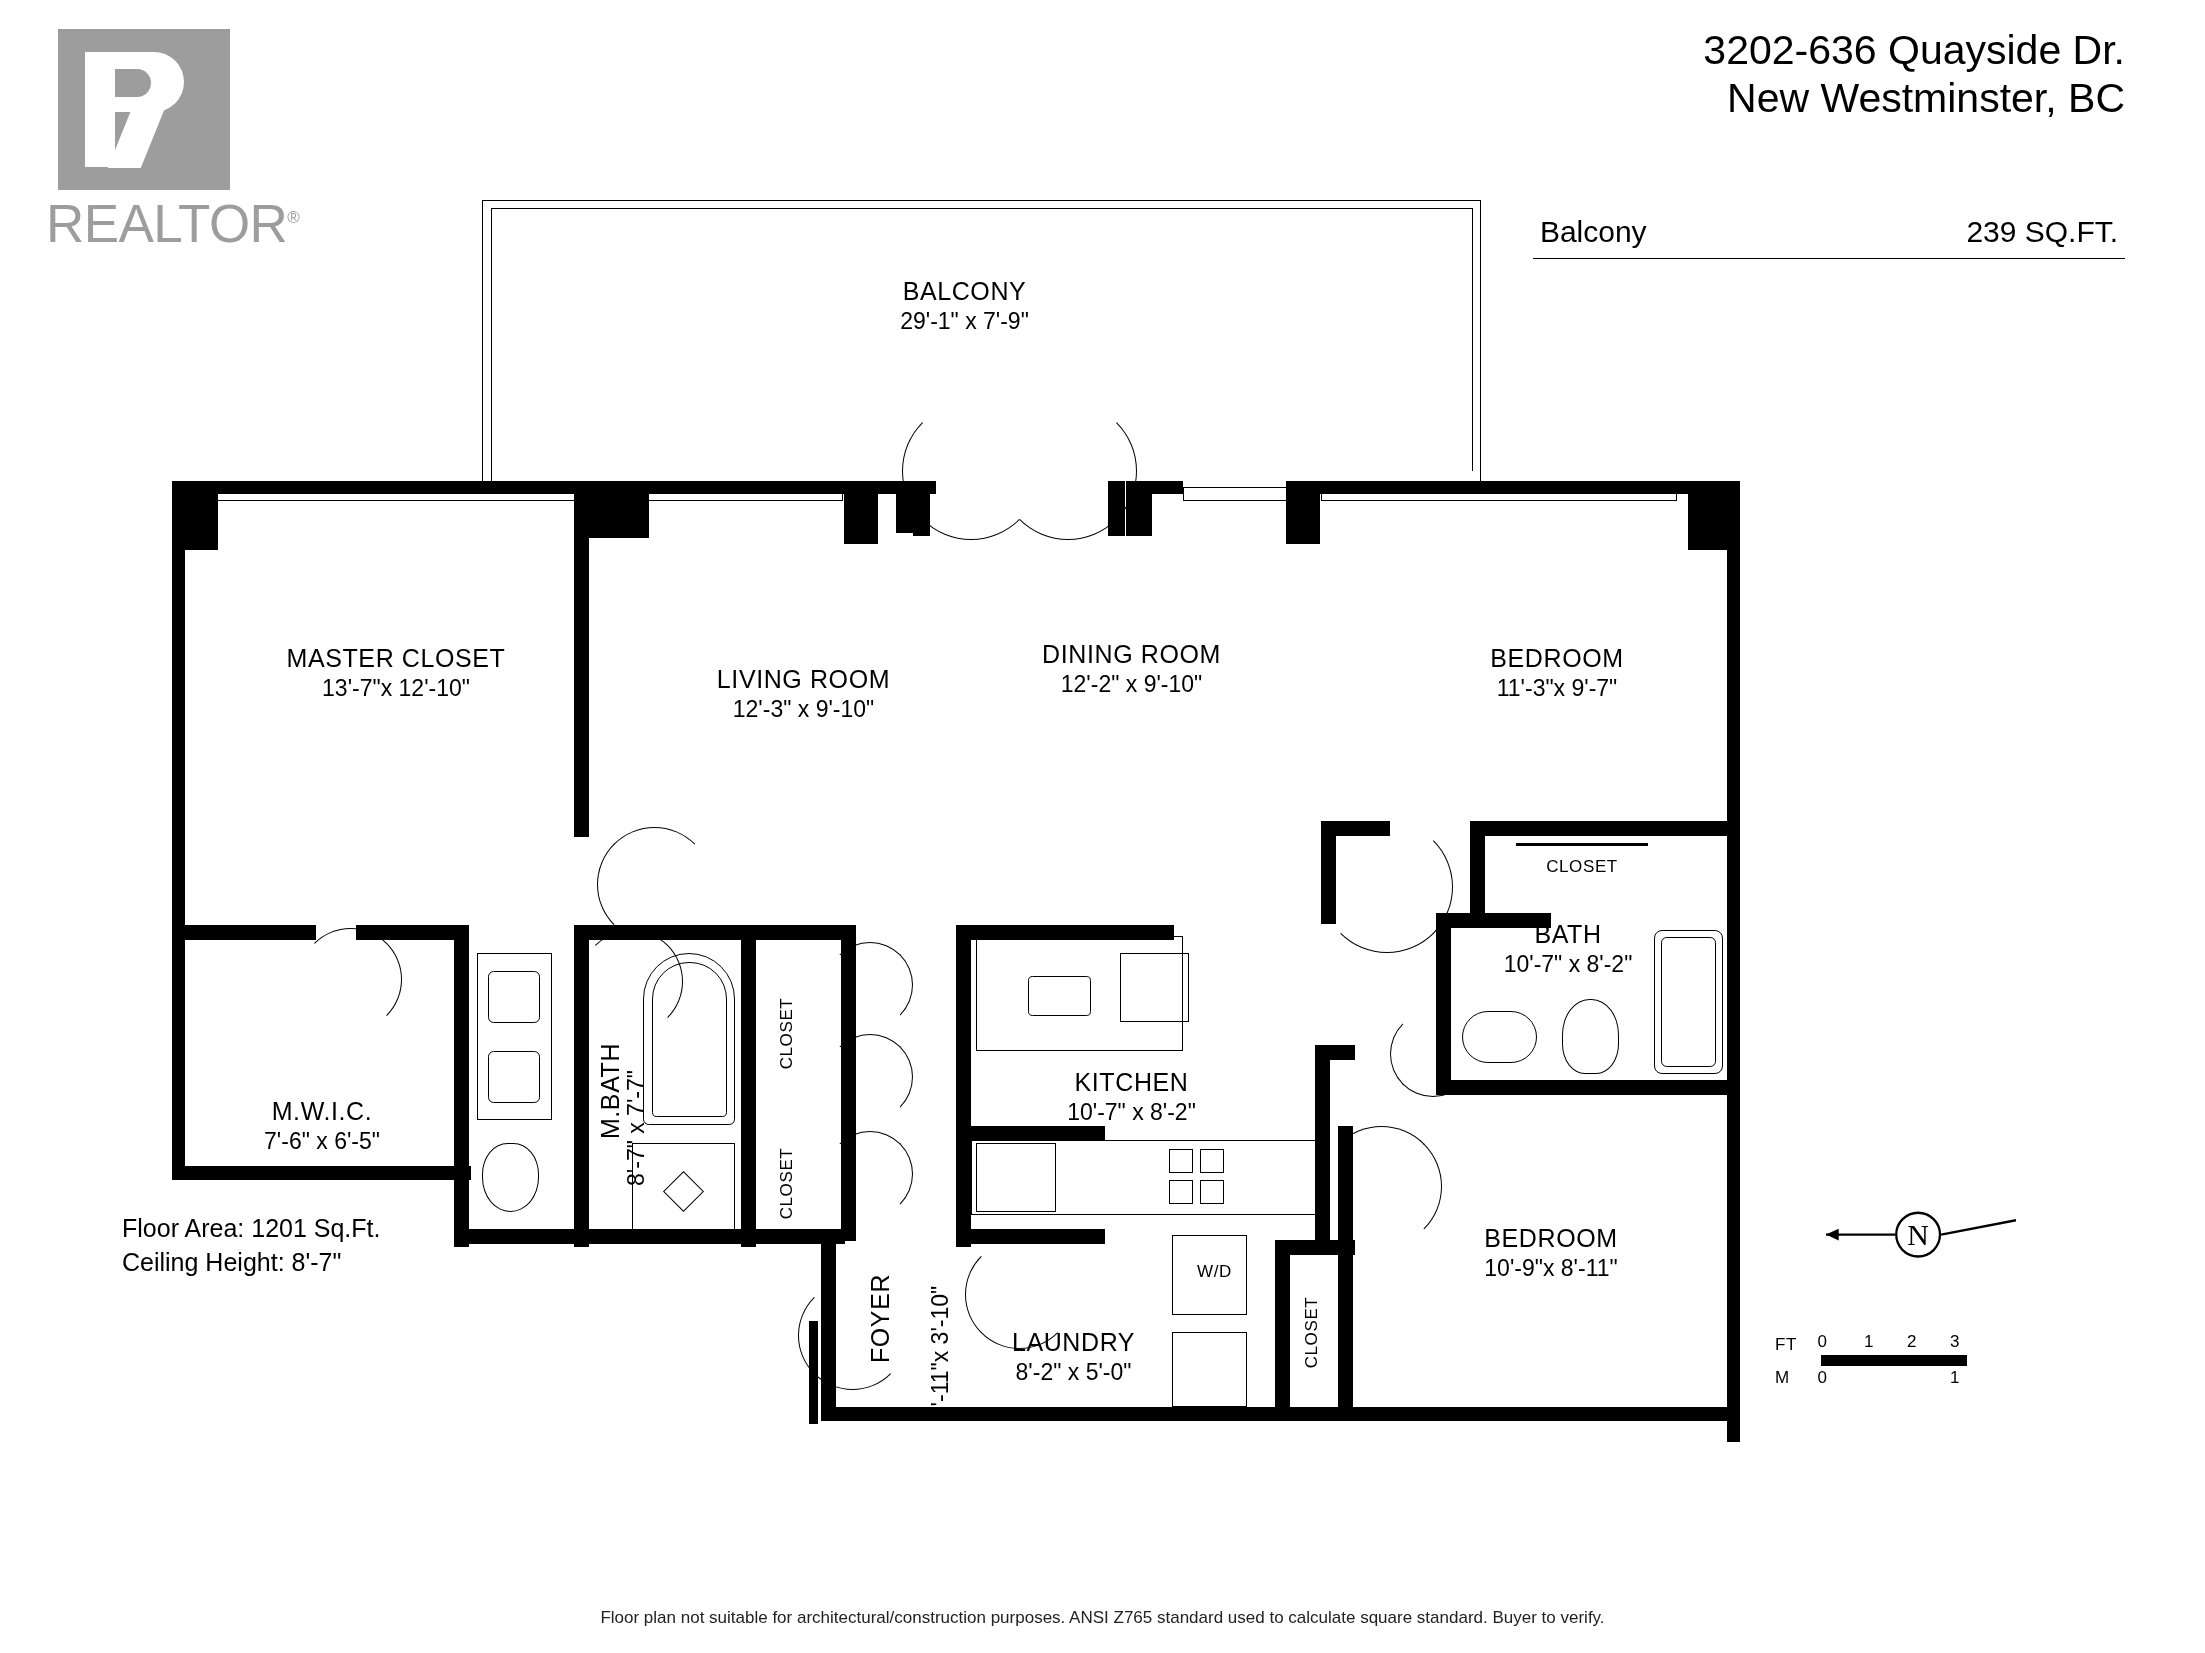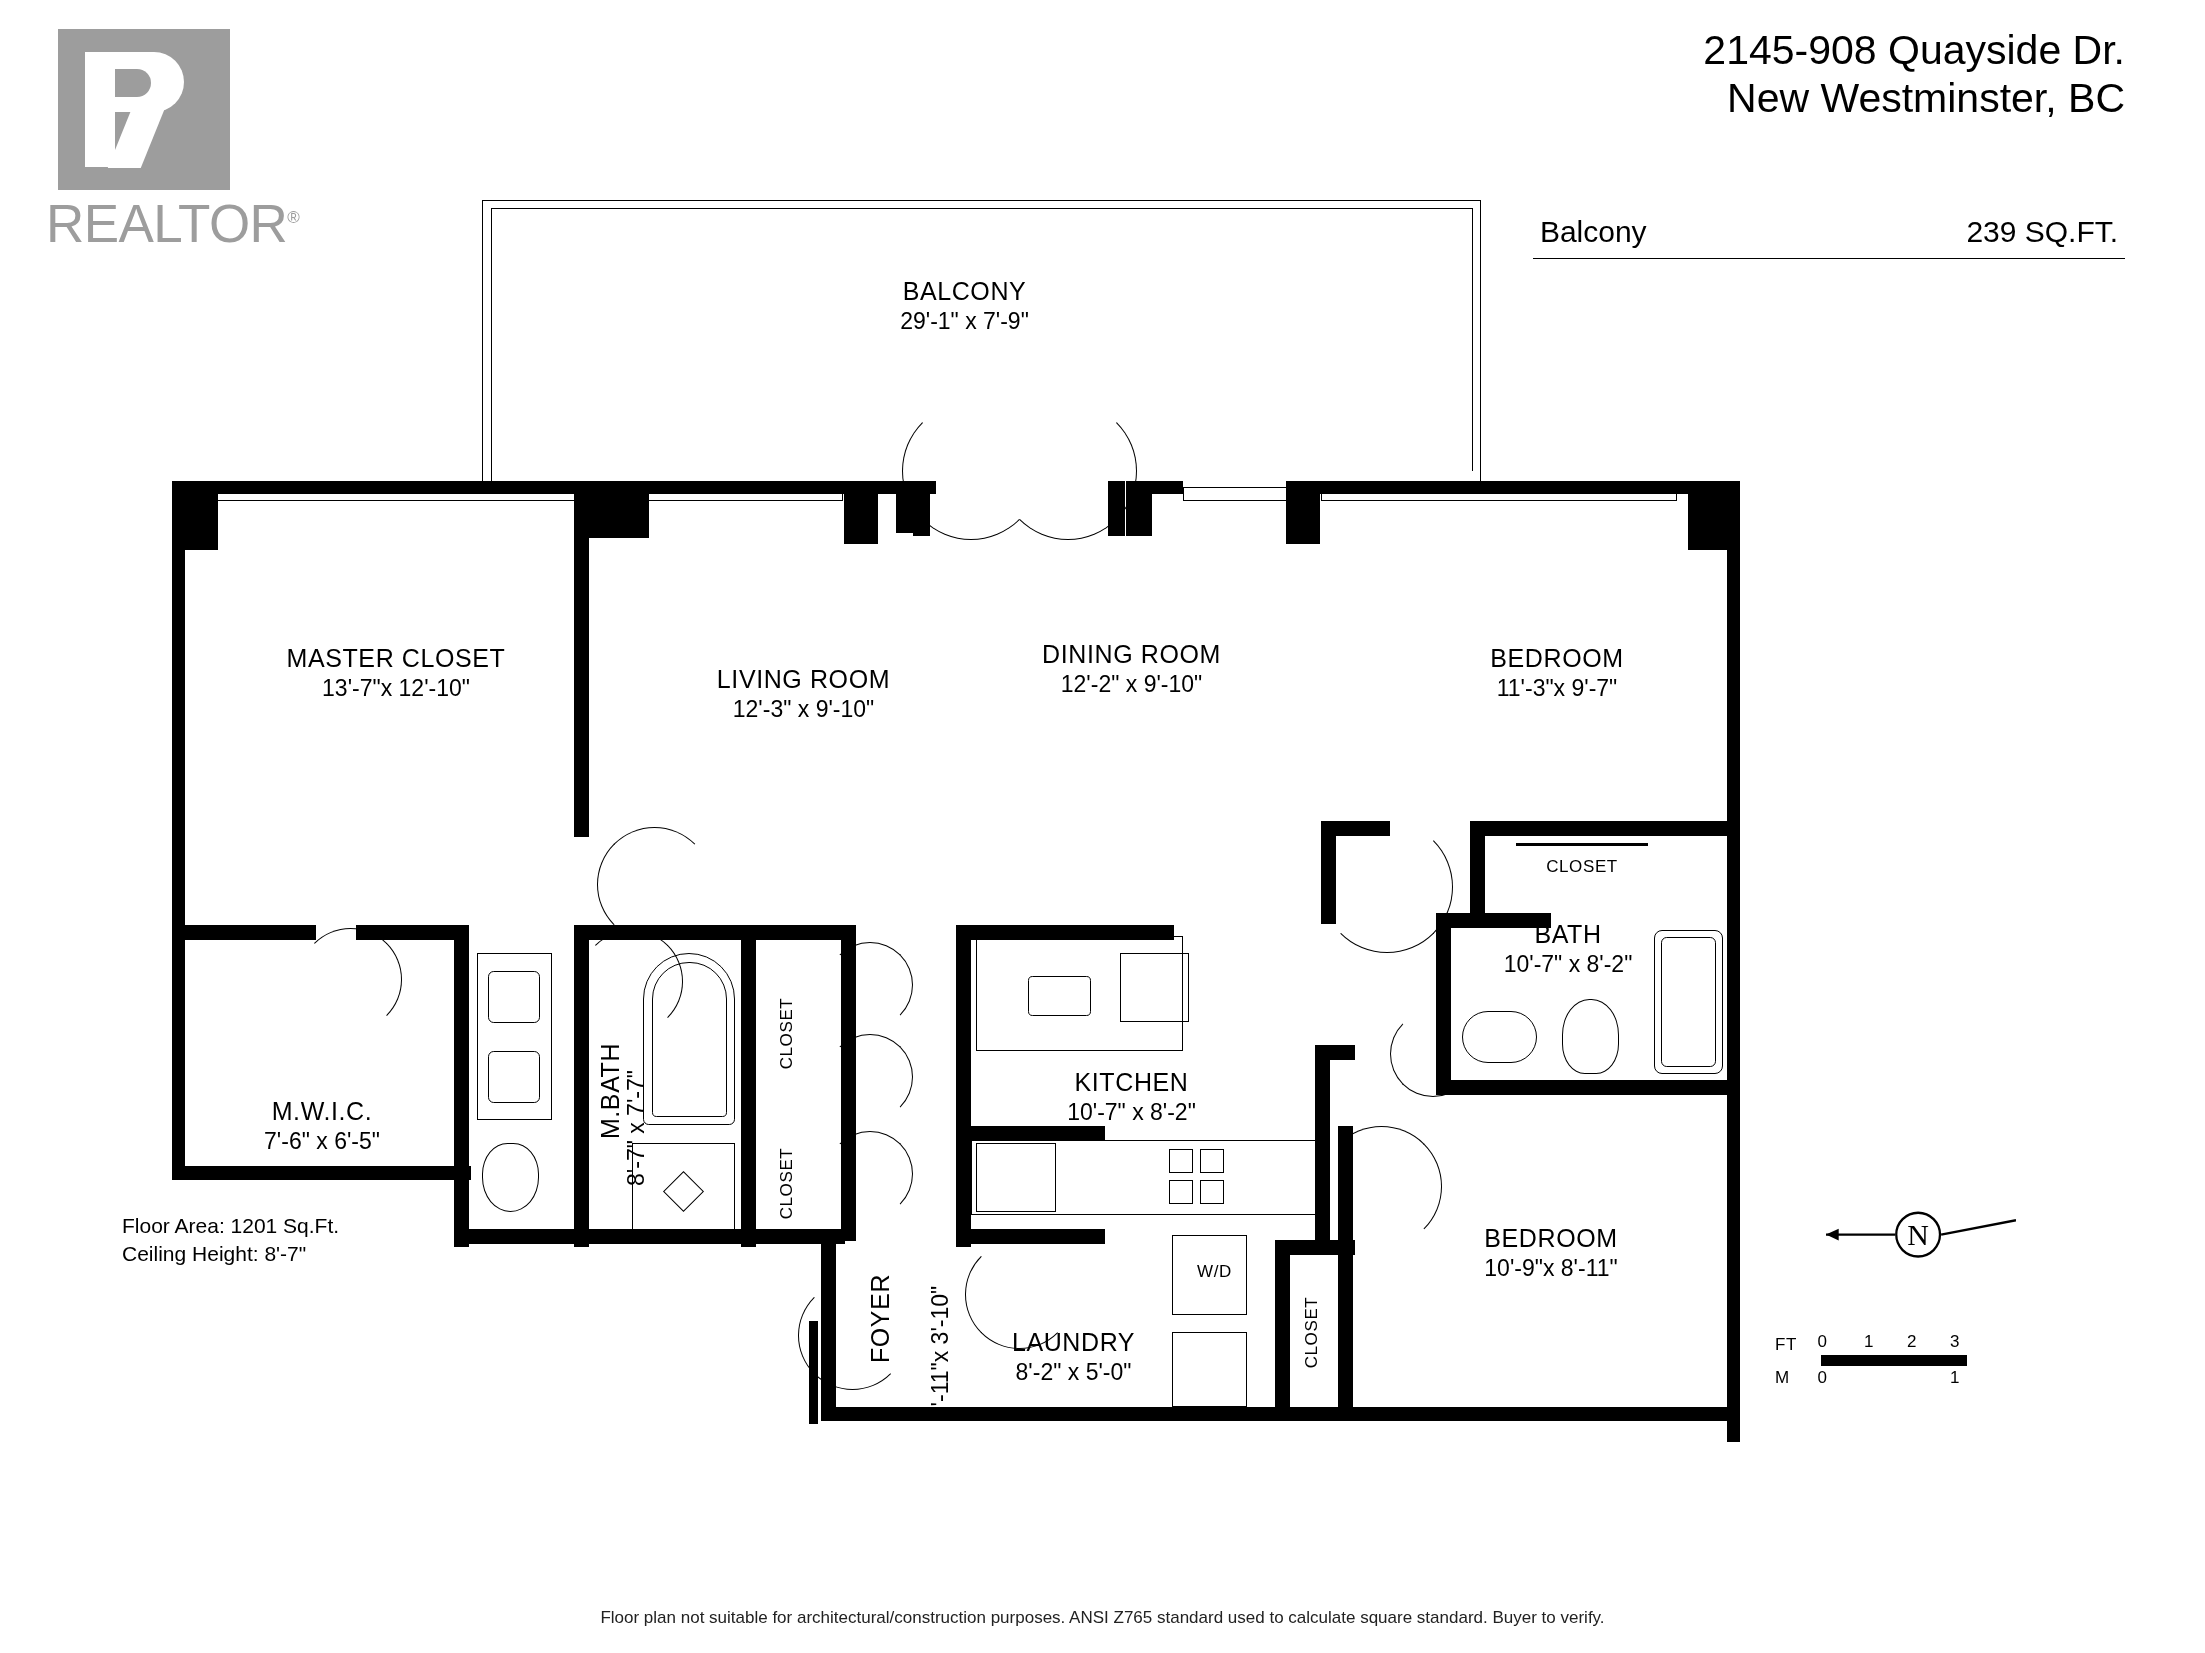--- a/index.html
+++ b/index.html
@@ -34,21 +34,21 @@
   .lbl { position:absolute; text-align:center; font-size:24px; line-height:1.25; white-space:nowrap;}
   .lbl .nm { font-size:25px; letter-spacing:0.6px;}
   .lbl .dim { font-size:23px; }
   .small { font-size:17px; letter-spacing:0.6px;}
   .vert { transform:rotate(-90deg); transform-origin:center center; }
 
   .door-arc { position:absolute; border:1.7px solid #000; border-radius:50%; box-sizing:border-box; }
 
   .footer-note { position:absolute; left:0; right:0; top:1608px; text-align:center; font-size:17px; color:#222;}
 
-  .area-note { position:absolute; left:122px; top:1212px; font-size:21px; line-height:1.35; }
+  .area-note { position:absolute; left:122px; top:1212px; font-size:25px; line-height:1.35; }
 
   
   .compass { position:absolute; left:1826px; top:1200px; width:190px; height:75px; }
   .scale { position:absolute; left:1809px; top:1332px; width:172px; }
   .scalebar { height:9.2px; background:#000; border:1.7px solid #000; }
 </style>
 </head>
 <body>
 
 <div id="root">
@@ -59,21 +59,21 @@
       <div class="bowl"></div>
       <div class="hole"></div>
       <div class="leg"></div>
     </div>
     <div class="realtor-word">
       <span>REALTOR</span><sup>®</sup>
     </div>
   </div>
 
   <div class="addr">
-    <div>2145-908 Quayside Dr.</div>
+    <div>3202-636 Quayside Dr.</div>
     <div>New Westminster, BC</div>
   </div>
 
   <div class="info-table">
     <div class="info-row">
       <span>Balcony</span>
       <span>239 SQ.FT.</span>
     </div>
   </div>
 

